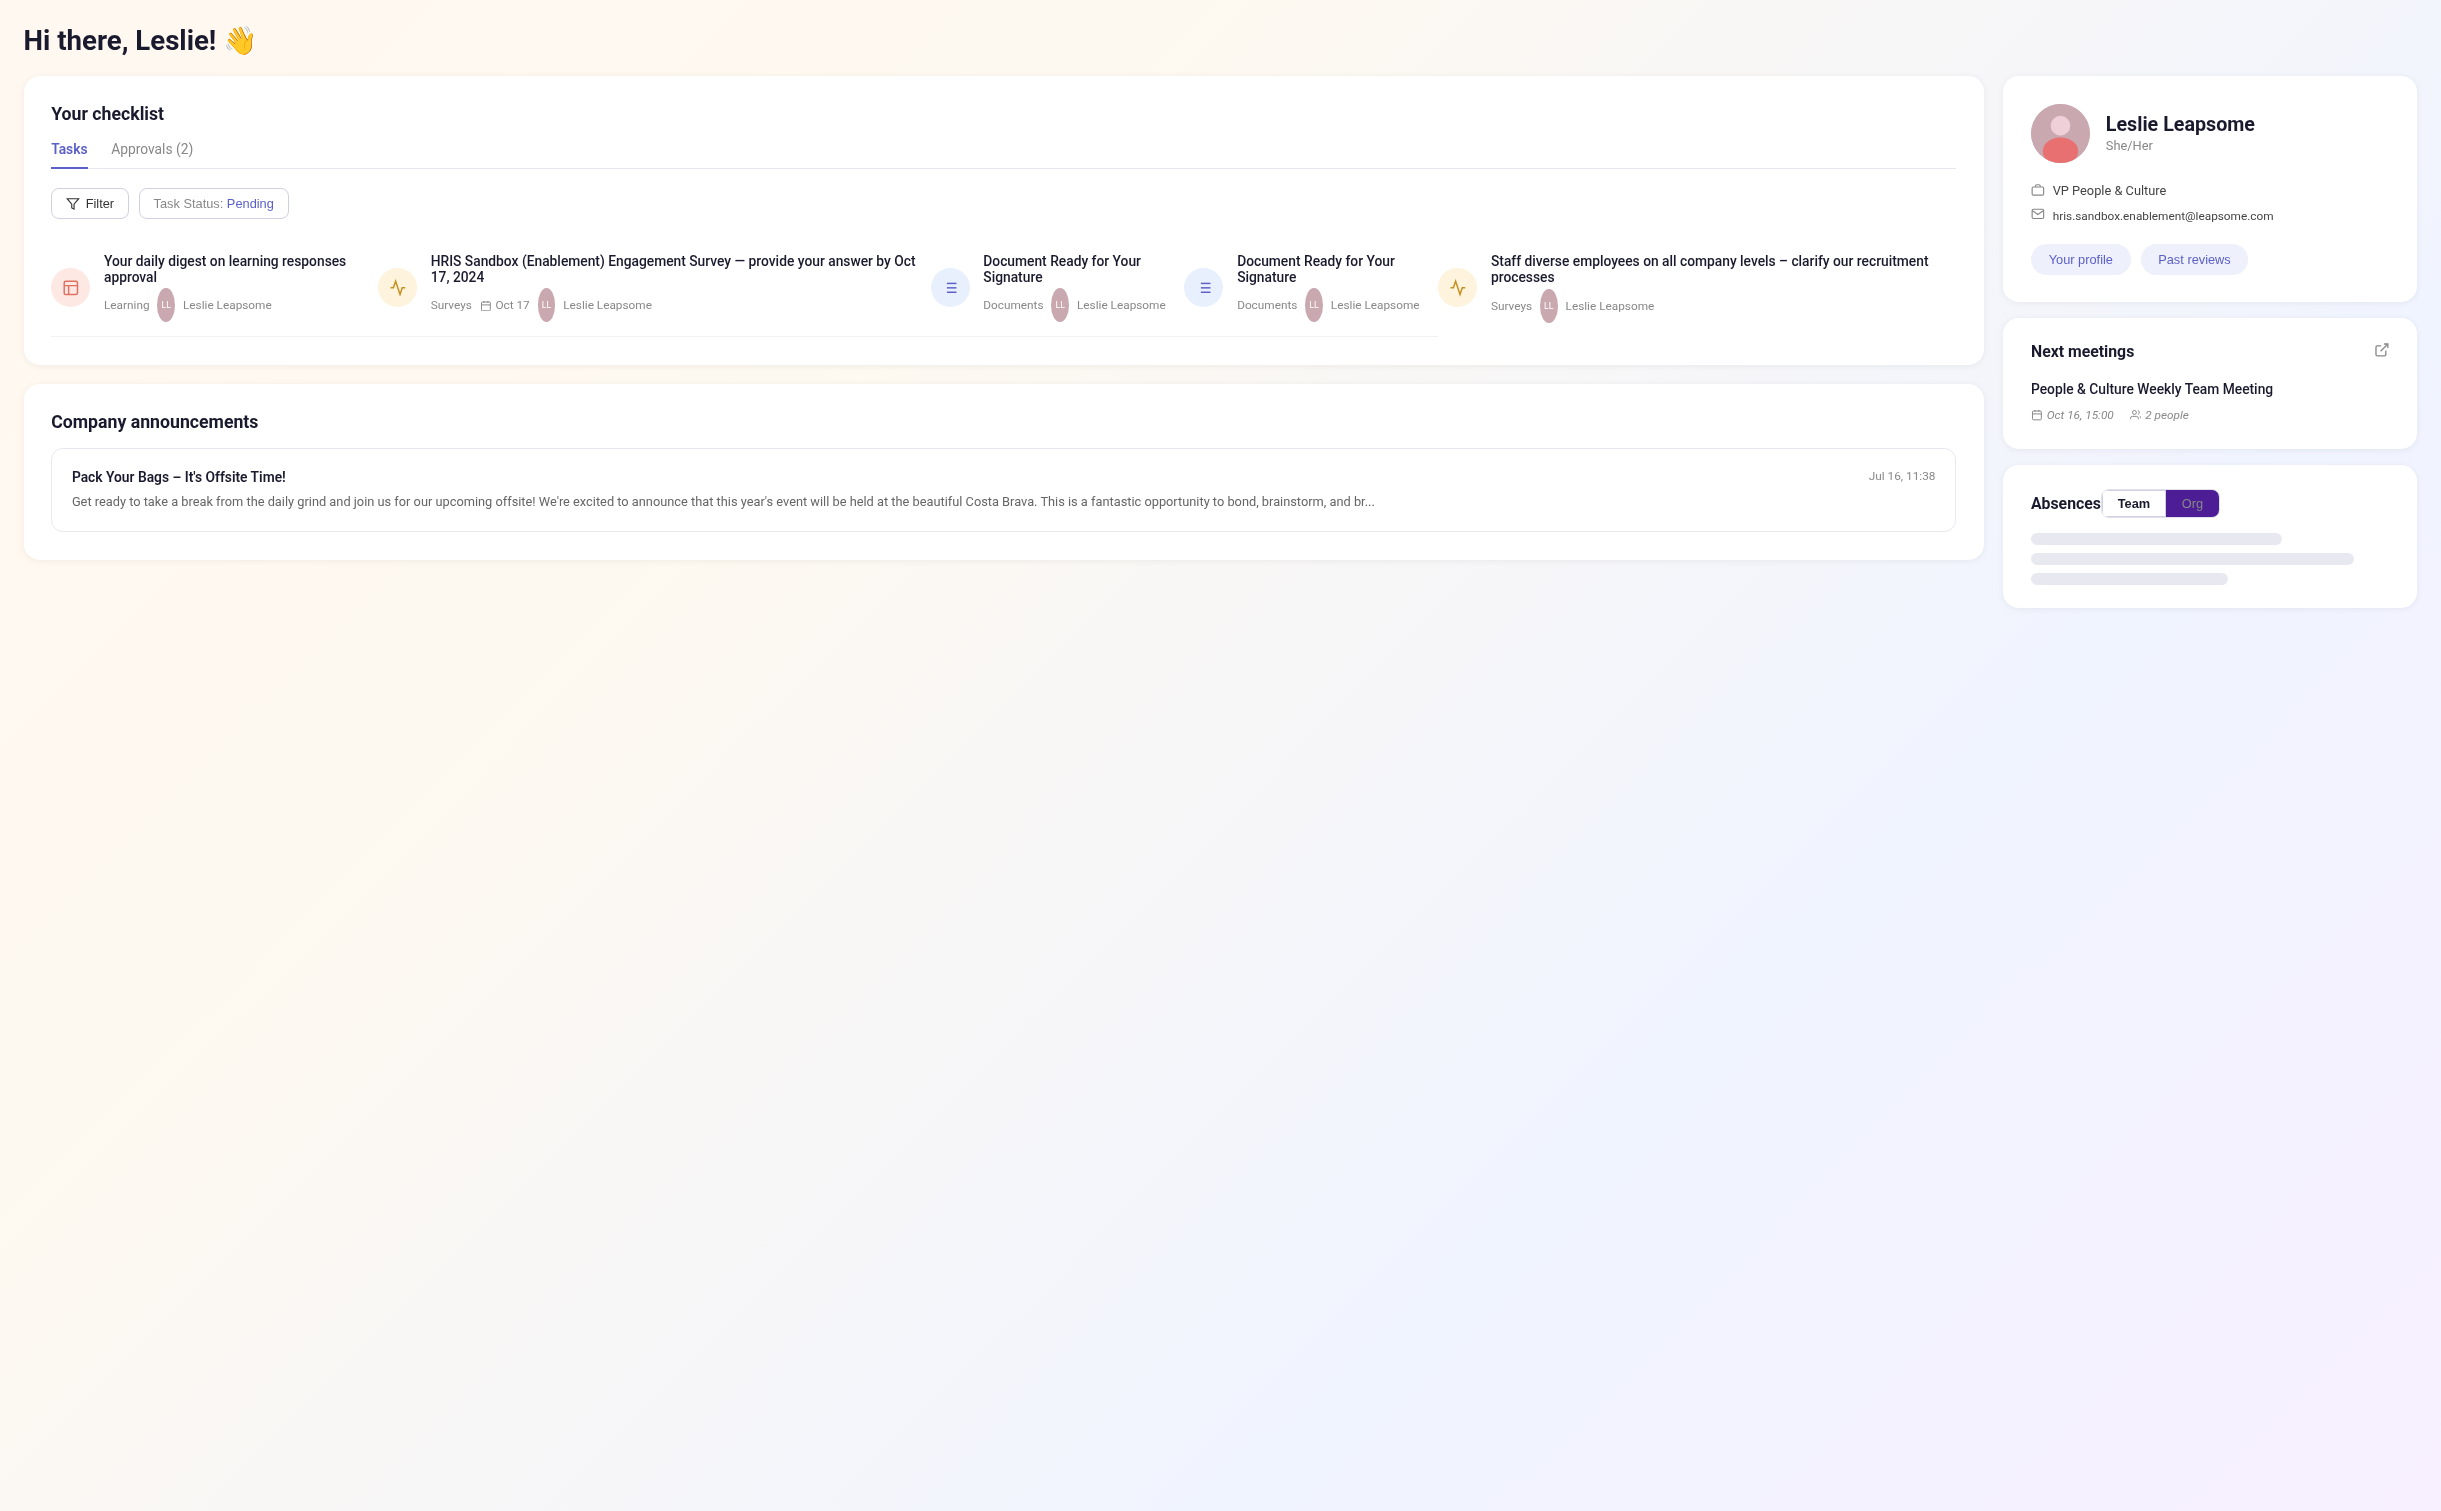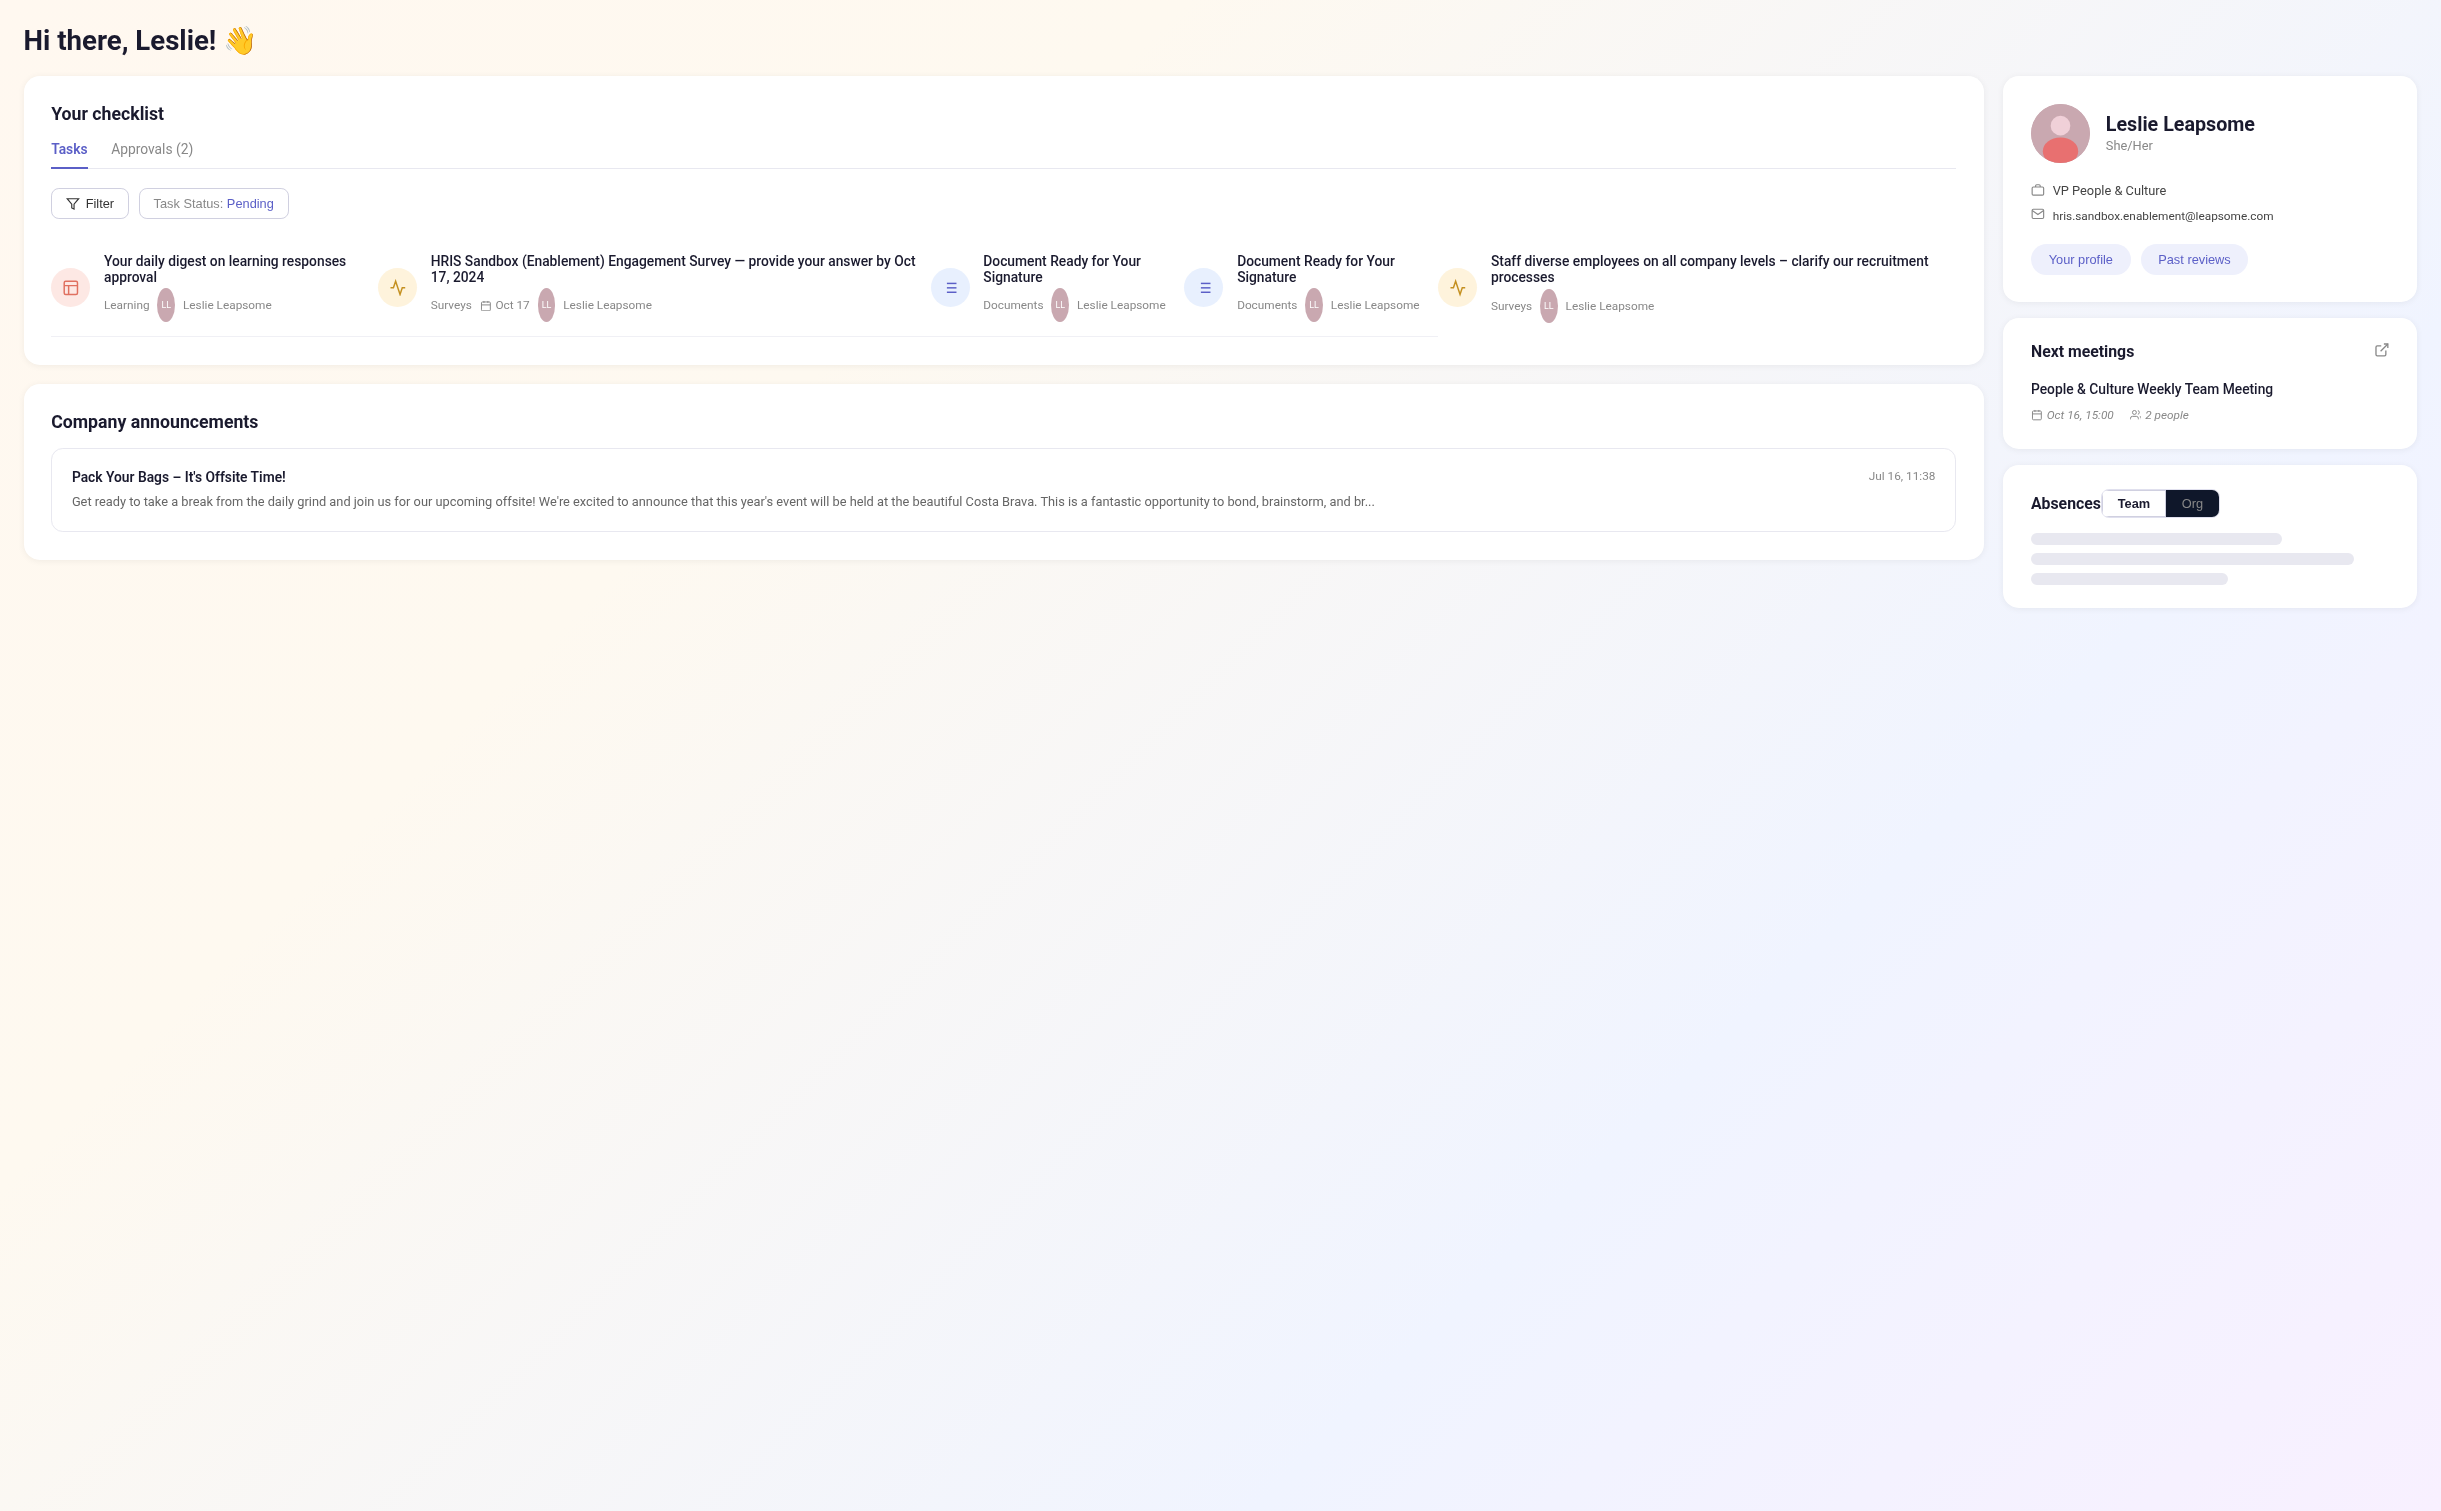--- a/index.html
+++ b/index.html
@@ -273,21 +273,21 @@
     .toggle-group {
       display: flex;
       border: 1px solid #e0e0ee;
       border-radius: 7.9px;
       overflow: hidden;
     }
     .toggle-btn {
       padding: 5.9px 15.8px;
       font-size: 12.8px;
       cursor: pointer;
-      background: #0f172a;
+      background: #4c1d95;
       color: #888;
       border: none;
     }
     .toggle-btn.active {
       background: #fff;
       color: #1a1a2e;
       font-weight: 600;
       box-shadow: inset 0 0 0 1px #d0d0e0;
     }
     .loading-bars {

